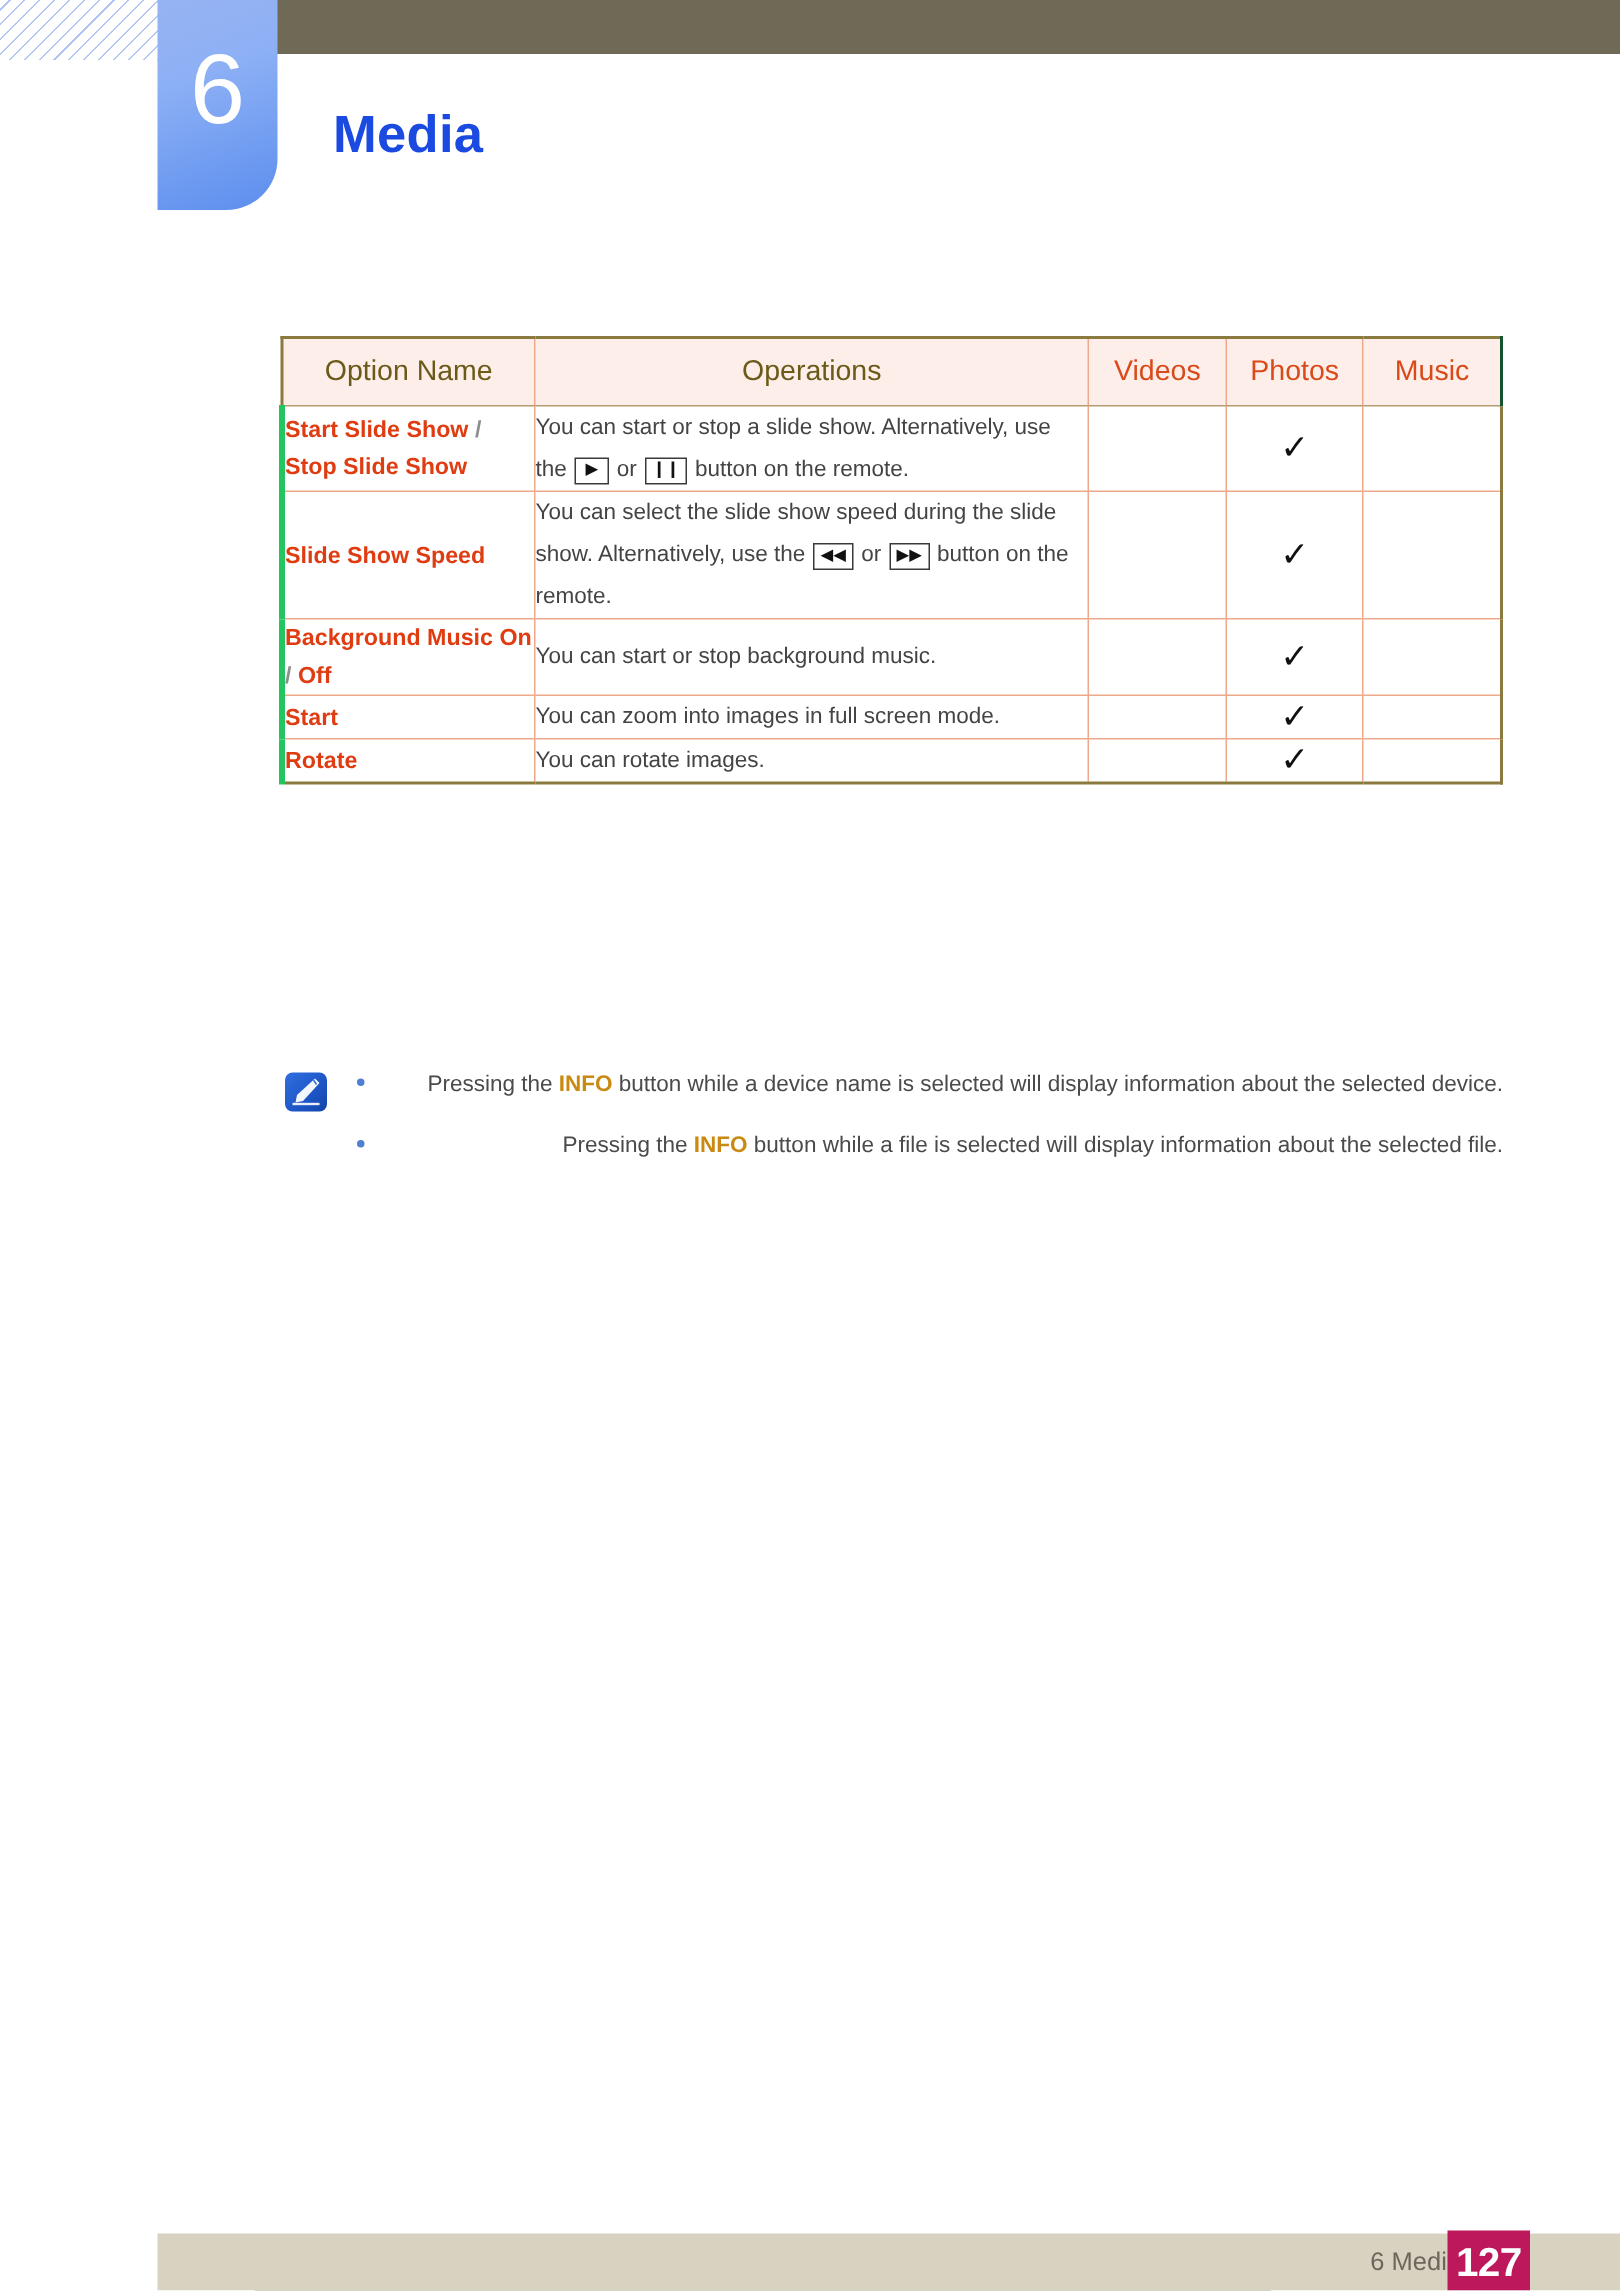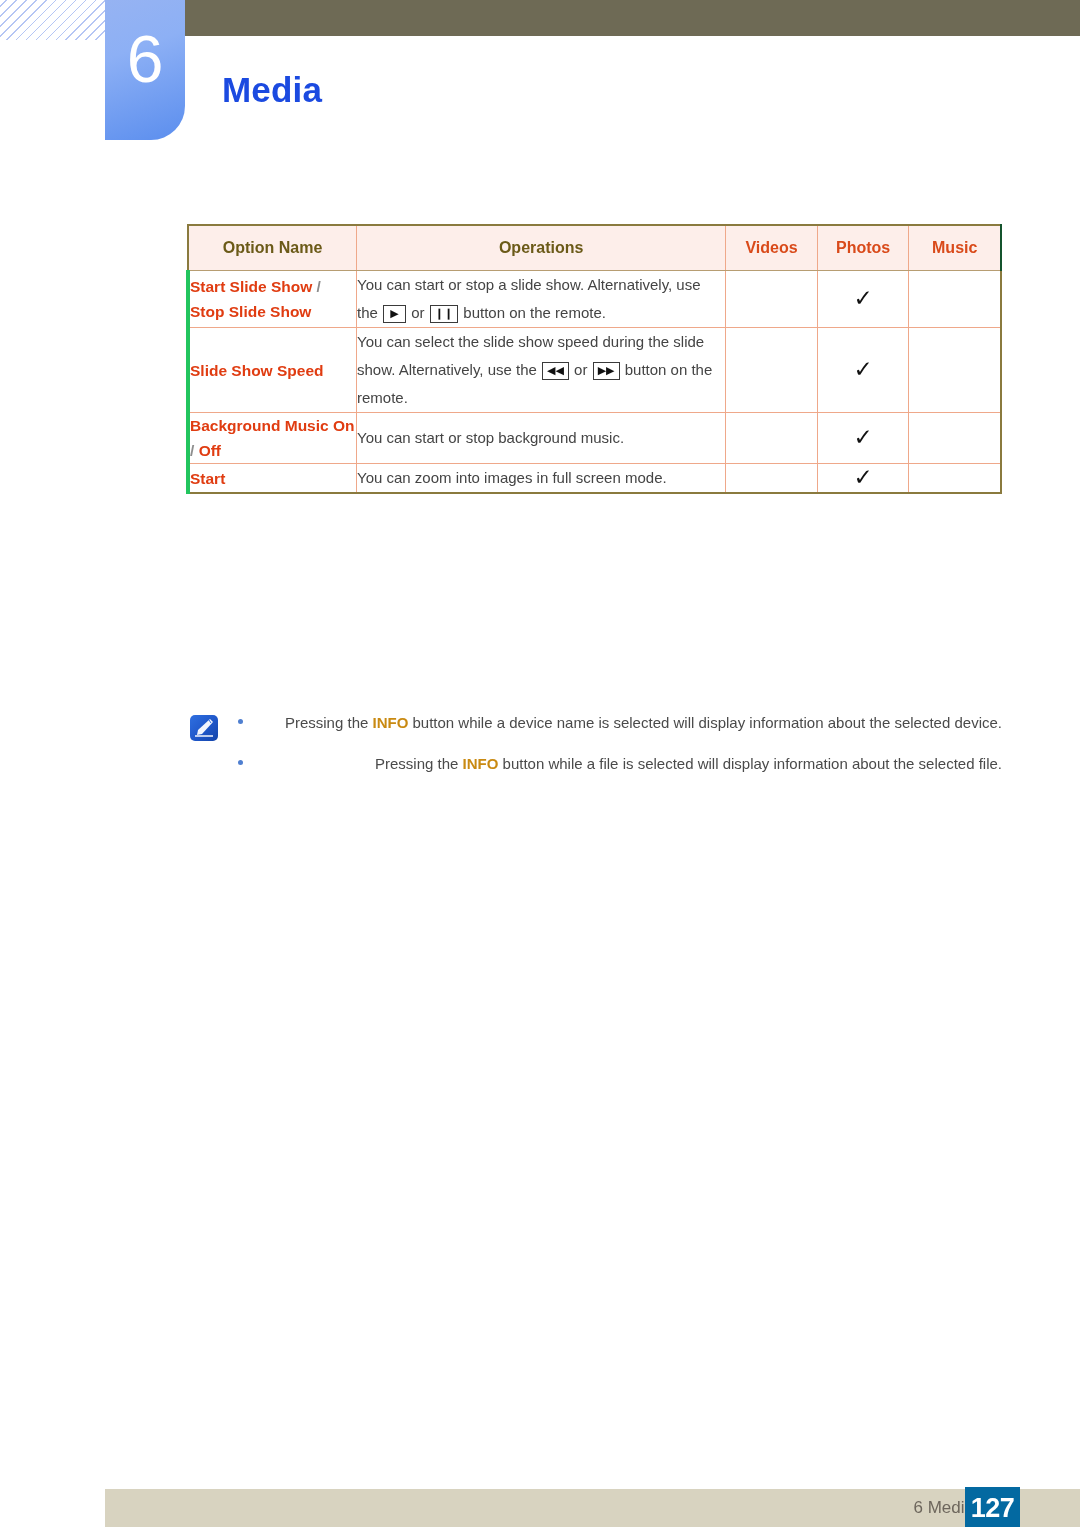--- a/index.html
+++ b/index.html
@@ -65,22 +65,22 @@
     table-layout: fixed;
   }
   #spec-table td, #spec-table th {
     border: 1px solid #efa88a;
     padding: 0;
     vertical-align: middle;
   }
   #spec-table thead th {
     background: #fdeeea;
     height: 44px;
-    font-size: 16px;
-    font-weight: bold;
+    font-size: 19px;
+    font-weight: normal;
     text-align: center;
     border-top: 2px solid #8a7a3e;
     border-bottom: 1px solid #b79d72;
   }
   #spec-table thead th.olive  { color: #6b5a18; }
   #spec-table thead th.orange { color: #d94a1a; }
   #spec-table thead th:first-child { border-left: 2px solid #8a7a3e; }
   #spec-table thead th:last-child  { border-right: 2px solid #14532d; }
 
   #spec-table tbody tr td:first-child { border-left: 4px solid #22c55e; }
@@ -171,21 +171,21 @@
     position: absolute;
     right: 106px; top: 1498px;
     font-size: 17px;
     color: #6d665c;
     font-weight: normal;
   }
   #footer-page {
     position: absolute;
     left: 965px; top: 1487px;
     width: 55px; height: 40px;
-    background: #0369a1;
+    background: #be185d;
     color: #ffffff;
     font-size: 27px;
     font-weight: bold;
     text-align: center;
     line-height: 42px;
     letter-spacing: -0.5px;
   }
 </style>
 </head>
 <body>
@@ -223,20 +223,27 @@
       <tr>
         <td class="opt"><span>Background Music On</span><span class="sep"> / </span><span>Off</span></td>
         <td class="ops"><span>You can start or stop background music.</span></td>
         <td class="mark"></td>
         <td class="mark"><span class="chk">✓</span></td>
         <td class="mark"></td>
       </tr>
       <tr>
         <td class="opt"><span>Start</span></td>
         <td class="ops"><span>You can zoom into images in full screen mode.</span></td>
+        <td class="mark"></td>
+        <td class="mark"><span class="chk">✓</span></td>
+        <td class="mark"></td>
+      </tr>
+      <tr>
+        <td class="opt"><span>Rotate</span></td>
+        <td class="ops"><span>You can rotate images.</span></td>
         <td class="mark"></td>
         <td class="mark"><span class="chk">✓</span></td>
         <td class="mark"></td>
       </tr>
     </tbody>
 </table>
 
 <div id="note-block">
   <div id="note-icon">
     <svg width="28" height="26" viewBox="0 0 28 26" aria-hidden="true">

